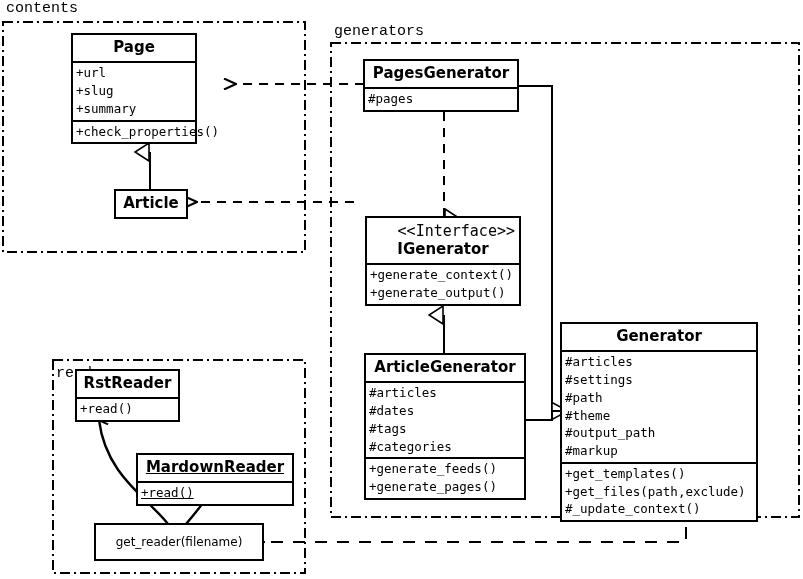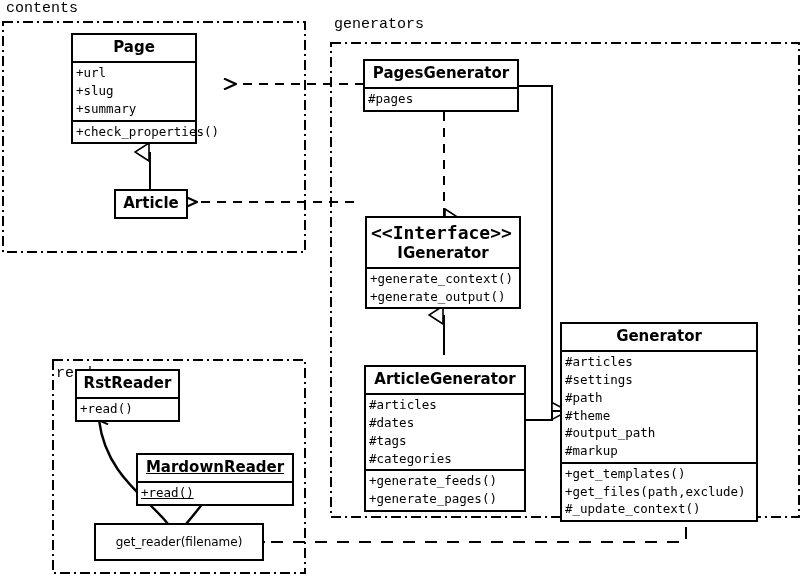--- a/index.html
+++ b/index.html
@@ -45,24 +45,24 @@
     font-family: "DejaVu Sans", sans-serif;
     font-weight: bold;
     font-size: 15px;
     text-align: center;
     padding: 4px 4px 5px 4px;
     color: #000;
     line-height: 1.15;
   }
   .uml .stereo {
     font-family: "DejaVu Sans Mono", monospace;
-    font-weight: bold;
-    font-size: 18px;
+    font-weight: normal;
+    font-size: 15px;
     display: block;
-    text-align: left;
+    text-align: right;
     line-height: 1.25;
   }
   .uml .sep {
     border-top: 2px solid #000;
   }
   .uml .compartment {
     font-family: "DejaVu Sans Mono", monospace;
     font-size: 12.5px;
     color: #000;
     padding: 1px 0 2px 3px;
@@ -129,21 +129,21 @@
     <polyline points="526,420 552,420 552,411 568,411" fill="none" stroke="#000" stroke-width="2"></polyline>
 
     <polyline points="686,505 686,542 264,542" fill="none" stroke="#000" stroke-width="2" stroke-dasharray="12,10" marker-end="url(#open-arrow-left)"></polyline>
 
     <path d="M 168 524 C 148 498 106 476 99 420" fill="none" stroke="#000" stroke-width="2.4" marker-end="url(#open-arrow-curve)"></path>
 
     <path d="M 186 524 C 200 508 208 496 222 478" fill="none" stroke="#000" stroke-width="2.4" marker-end="url(#open-arrow-curve)"></path>
   </svg>
 
   <div class="pkg-label" style="left:4px; top:0px;">contents</div>
-  <div class="pkg-label" style="left:332px; top:16px;text-align:right;">generators</div>
+  <div class="pkg-label" style="left:332px; top:23px;text-align:right;">generators</div>
   <div class="pkg-label" style="left:54px; top:341px;margin-top:24px;">readers</div>
 
   <div class="uml" style="left:71px; top:33px; width:126px;">
     <div class="name">Page</div>
     <div class="sep"></div>
     <div class="compartment">
       <div>+url</div>
       <div>+slug</div>
       <div>+summary</div>
     </div>
@@ -170,21 +170,21 @@
       <span class="stereo">&lt;&lt;Interface&gt;&gt;</span>
       <span>IGenerator</span>
     </div>
     <div class="sep"></div>
     <div class="compartment">
       <div>+generate_context()</div>
       <div>+generate_output()</div>
     </div>
   </div>
 
-  <div class="uml" style="left:364px; top:353px; width:162px;margin-top:12px;">
+  <div class="uml" style="left:364px; top:353px; width:162px;">
     <div class="name">ArticleGenerator</div>
     <div class="sep"></div>
     <div class="compartment">
       <div>#articles</div>
       <div>#dates</div>
       <div>#tags</div>
       <div>#categories</div>
     </div>
     <div class="sep"></div>
     <div class="compartment">

